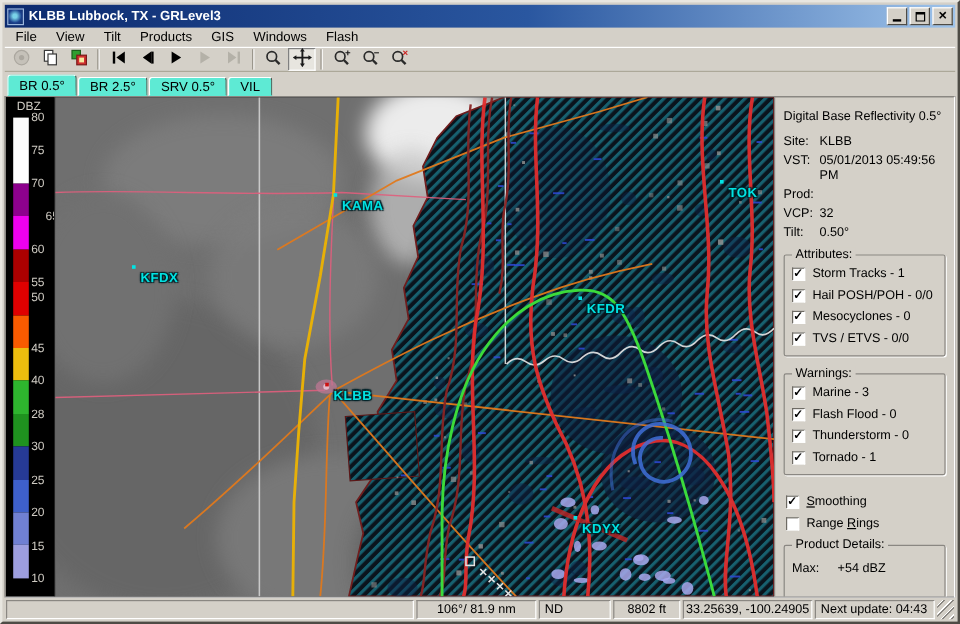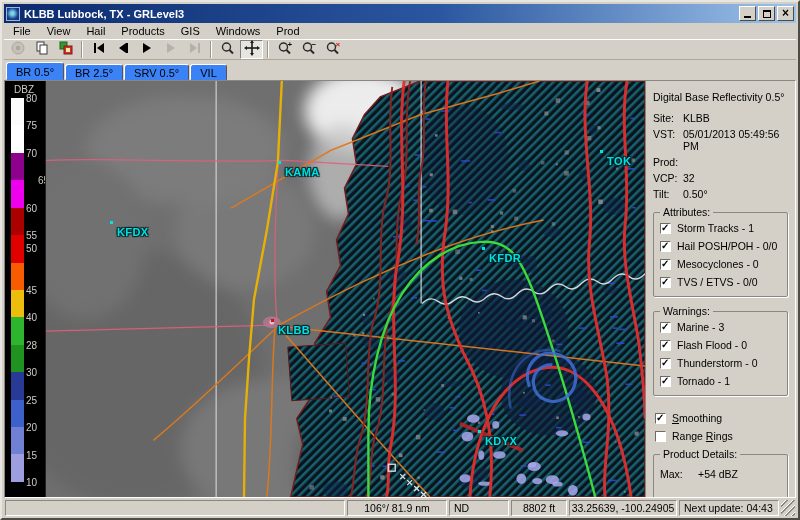--- a/index.html
+++ b/index.html
@@ -24,21 +24,21 @@
   .menu-item{padding:1px 8px;}
   .toolbar{flex:0 0 21px;display:flex;align-items:center;padding:0 2px;gap:1px;
     border-top:1px solid #fff;border-bottom:1px solid #aca899;}
   .tb-btn{width:23px;height:19px;display:flex;align-items:center;justify-content:center;
     background:transparent;border:1px solid transparent;padding:0;}
   .tb-btn.pressed{border-color:#808080 #fff #fff #808080;background:#e7e5df;}
   .tb-btn.disabled{opacity:.55;}
   .tb-sep{width:0;height:17px;border-left:1px solid #9a968c;border-right:1px solid #fff;margin:0 3px;}
   
   .tabstrip{flex:0 0 20px;display:flex;align-items:flex-end;padding:2px 2px 0;gap:1px;}
-  .tab{height:16px;padding:1px 9px 0;background:#3b82f6;border:1px solid;
+  .tab{height:16px;padding:1px 9px 0;background:#5eead4;border:1px solid;
     border-color:#fff #57544e transparent #fff;border-radius:3px 3px 0 0;display:flex;align-items:center;}
   .tab.active{height:18px;position:relative;z-index:2;}
   
   .content{flex:1;display:flex;min-height:0;background:#000;border:1px solid;border-color:#8a8782 #fff #fff #8a8782;position:relative;}
   .scale{flex:0 0 40px;background:#000;position:relative;}
   .scale-title{position:absolute;top:3px;left:9px;color:#cfcbc3;font-size:10px;}
   .scale-bar{position:absolute;left:6px;top:17px;width:13px;display:flex;flex-direction:column;}
   .sc-seg{width:13px;}
   .scale-label{position:absolute;left:21px;color:#cfcbc3;font-size:10px;}
   .map{flex:1;position:relative;overflow:hidden;border-left:1px solid #222;cursor:crosshair;background:#555;}
@@ -85,25 +85,25 @@
           <span class="g-max"></span>
         </button>
       <button class="wbtn">
           <span class="g-close">×</span>
         </button>
     </span>
   </div>
   <div class="menubar" id="menubar">
       <span class="menu-item">File</span>
       <span class="menu-item">View</span>
-      <span class="menu-item">Hail</span>
+      <span class="menu-item">Tilt</span>
       <span class="menu-item">Products</span>
       <span class="menu-item">GIS</span>
       <span class="menu-item">Windows</span>
-      <span class="menu-item">Prod</span>
+      <span class="menu-item">Flash</span>
     </div>
   <div class="toolbar" id="toolbar">
       <button class="tb-btn disabled">
         <span><svg width="16" height="16" viewBox="0 0 16 16">
             <circle cx="8" cy="8" r="6" fill="#b9b6ae" stroke="#8a867e"></circle>
             <circle cx="8" cy="8" r="2.2" fill="#8a867e"></circle>
           </svg></span>
       </button>
       <button class="tb-btn">
         <span><svg width="16" height="16" viewBox="0 0 16 16">

